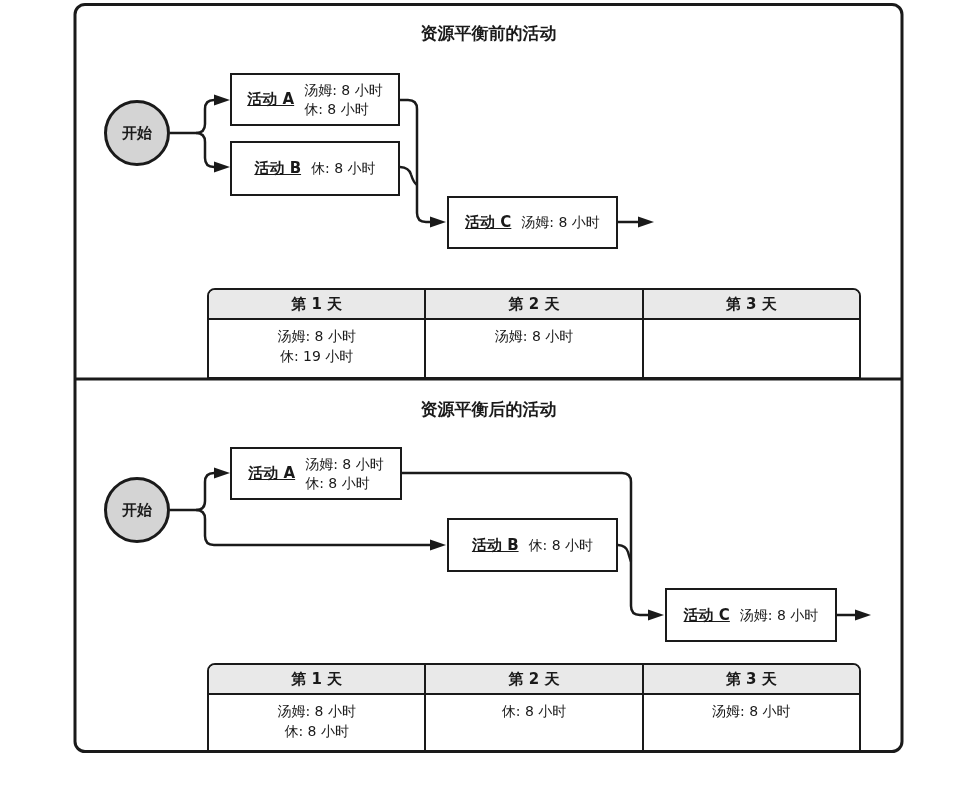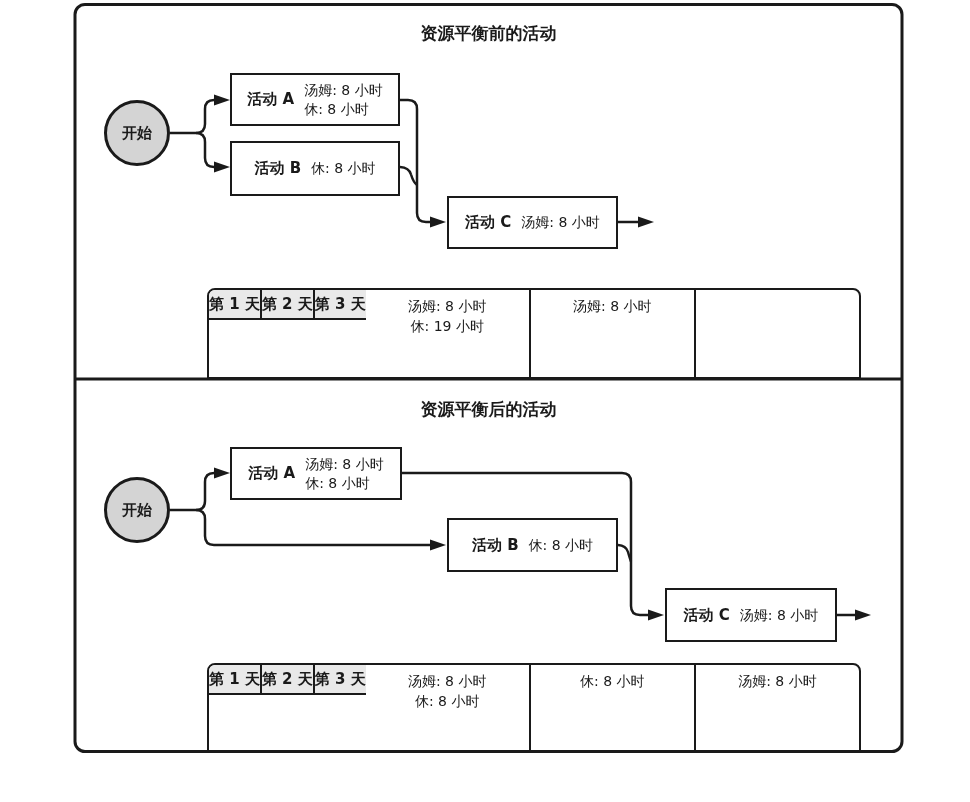--- a/index.html
+++ b/index.html
@@ -16,26 +16,26 @@
     position:absolute; width:66px; height:66px; border-radius:50%;
     background:#d4d4d4; border:3px solid #1a1a1a; box-sizing:border-box;
     display:flex; align-items:center; justify-content:center;
     font-size:15px; font-weight:bold;
   }
   .actbox {
     position:absolute; background:#ffffff; border:2.5px solid #1a1a1a;
     box-sizing:border-box; display:flex; align-items:center; justify-content:center;
     gap:10px;
   }
-  .actbox .bl { font-size:15px; font-weight:bold; white-space:nowrap; }
+  .actbox .bl { font-size:15px; font-weight:bold; white-space:nowrap;text-decoration:underline; }
   .actbox .detail { font-size:14px; line-height:19px; text-align:left; white-space:nowrap; }
   .rtable {
     position:absolute; left:207px; width:654px; box-sizing:border-box;
     border:2px solid #1a1a1a; border-radius:8px 8px 0 0; background:#ffffff;
-    display:flex; flex-direction:row; overflow:hidden;
+    display:flex; flex-direction:column; overflow:hidden;
   }
   .thead { display:flex; height:28px; background:#e9e9e9; border-bottom:2px solid #1a1a1a; flex:0 0 auto; }
   .th {
     flex:1; display:flex; align-items:center; justify-content:center;
     font-size:15px; font-weight:bold; border-right:2px solid #1a1a1a;
   }
   .th:last-child { border-right:none; }
   .tbody { display:flex; flex:1; }
   .td {
     flex:1; text-align:center; font-size:14px; line-height:20px; padding-top:6px;

